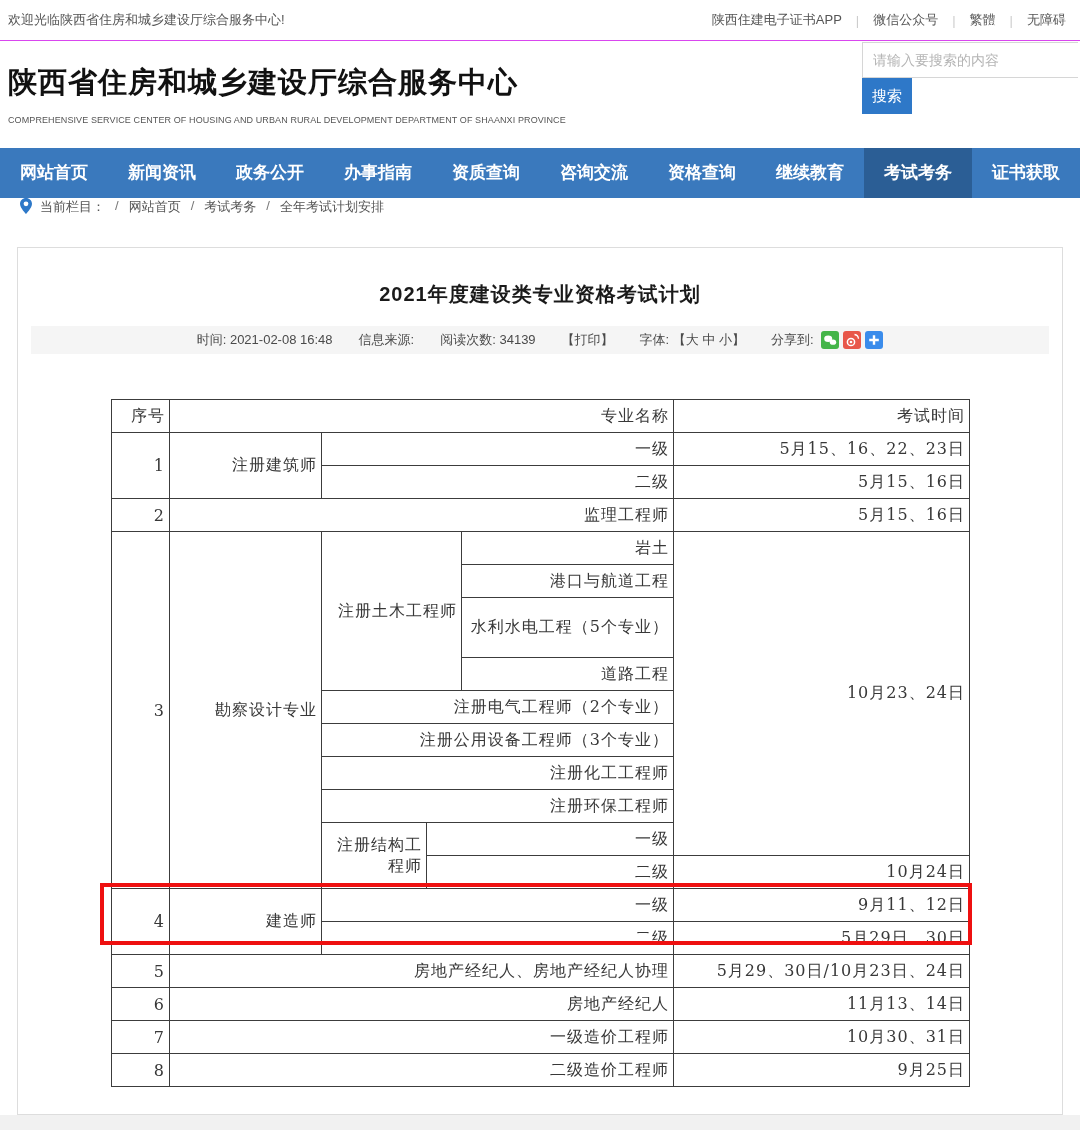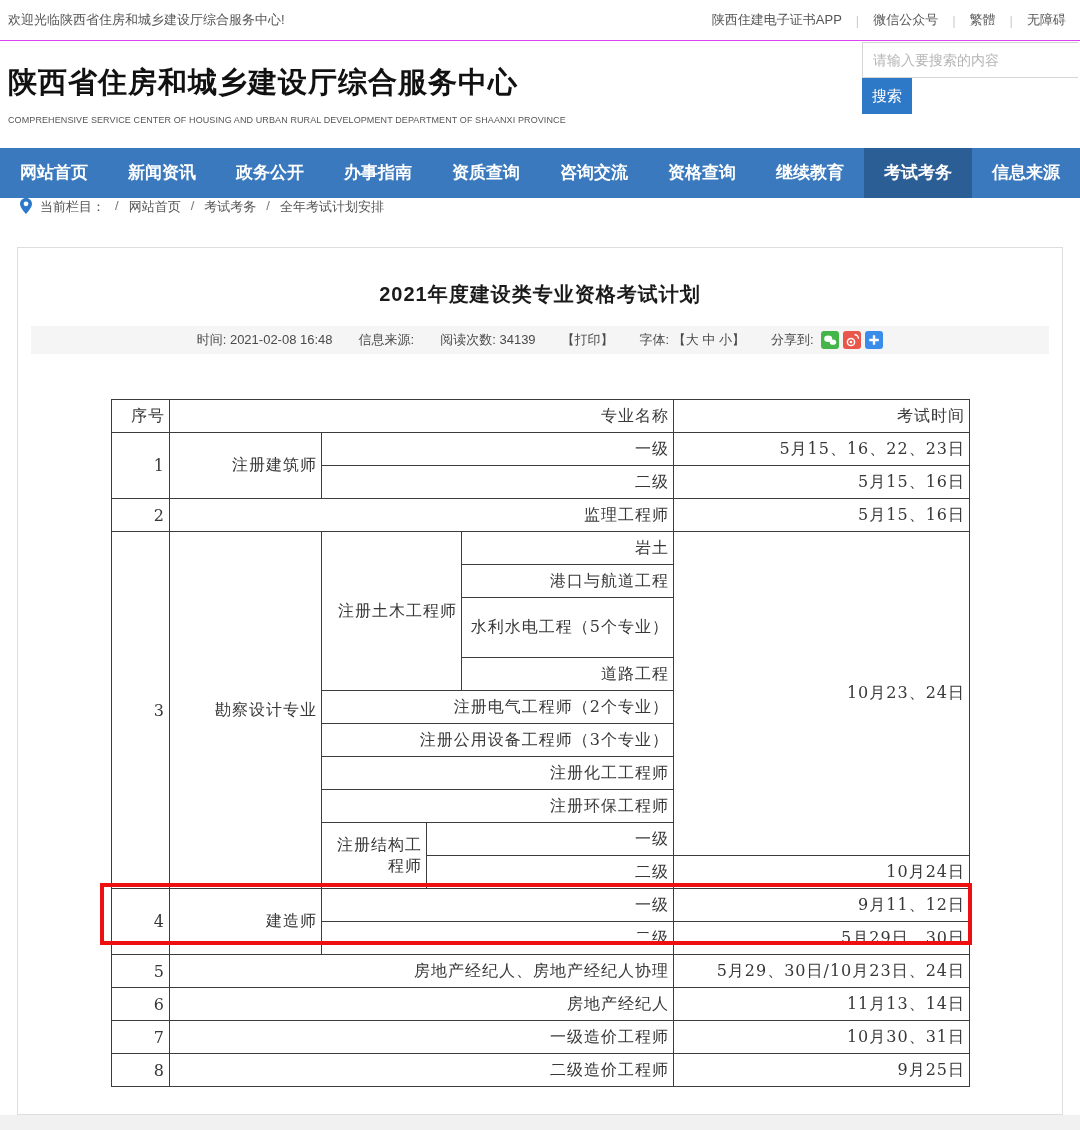--- a/index.html
+++ b/index.html
@@ -87,21 +87,21 @@
   <div class="nav">
     <div class="item">网站首页</div>
     <div class="item">新闻资讯</div>
     <div class="item">政务公开</div>
     <div class="item">办事指南</div>
     <div class="item">资质查询</div>
     <div class="item">咨询交流</div>
     <div class="item">资格查询</div>
     <div class="item">继续教育</div>
     <div class="item active">考试考务</div>
-    <div class="item">信息来源</div>
+    <div class="item">证书获取</div>
   </div>
 
   <div class="crumbbar">
     <span class="pin">
       <svg width="12" height="16" viewBox="0 0 12 16">
           <path d="M6 0C2.7 0 0 2.6 0 5.8 0 10.1 6 16 6 16s6-5.9 6-10.2C12 2.6 9.3 0 6 0zm0 8.2a2.4 2.4 0 1 1 0-4.8 2.4 2.4 0 0 1 0 4.8z" fill="#2d78c8"></path>
         </svg>
     </span>
     <span class="ct">当前栏目：</span>
     <span class="sep">/</span>

